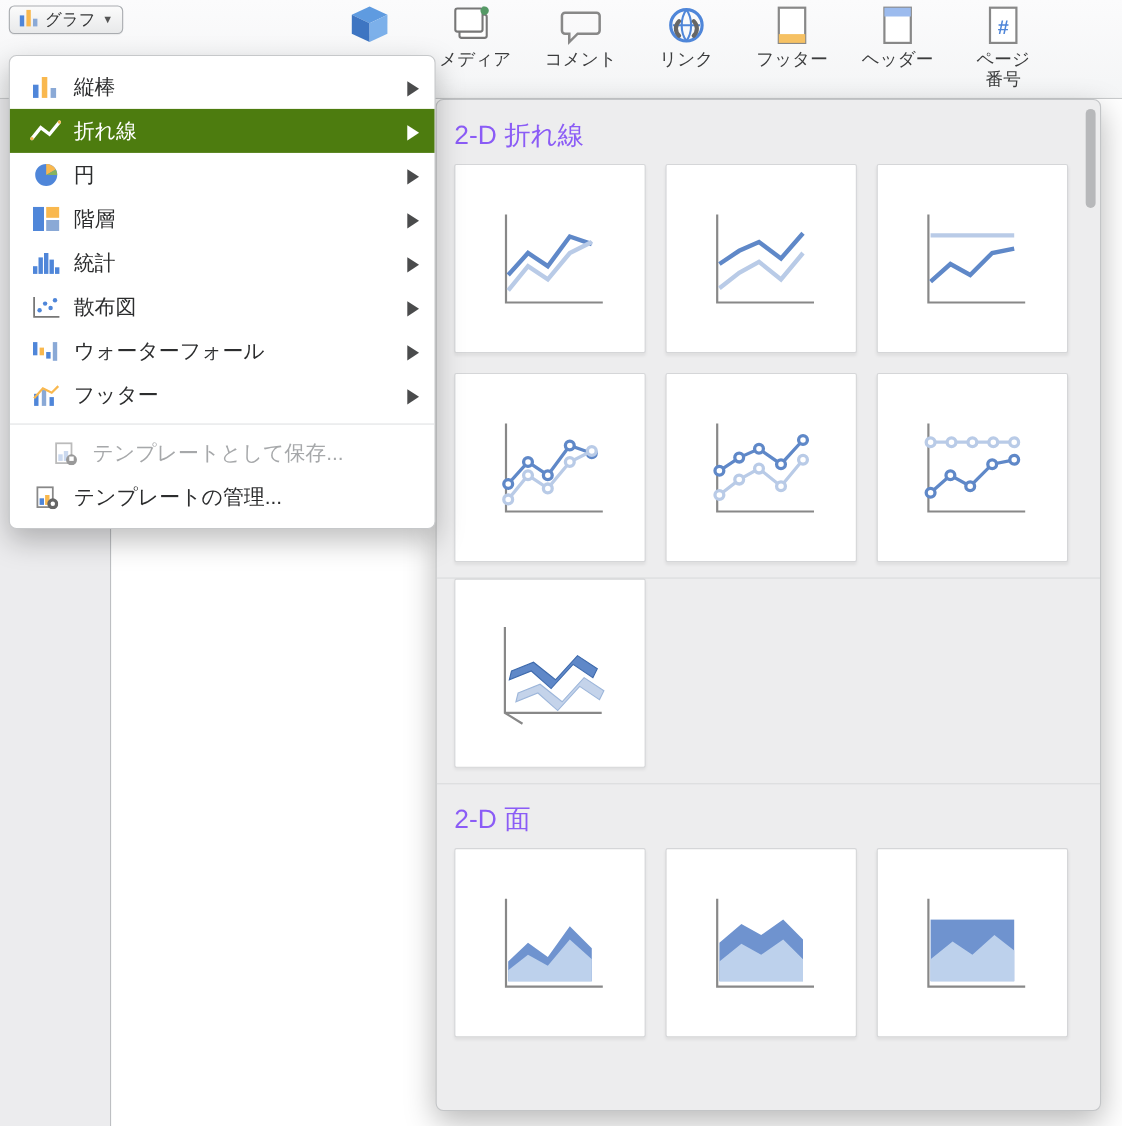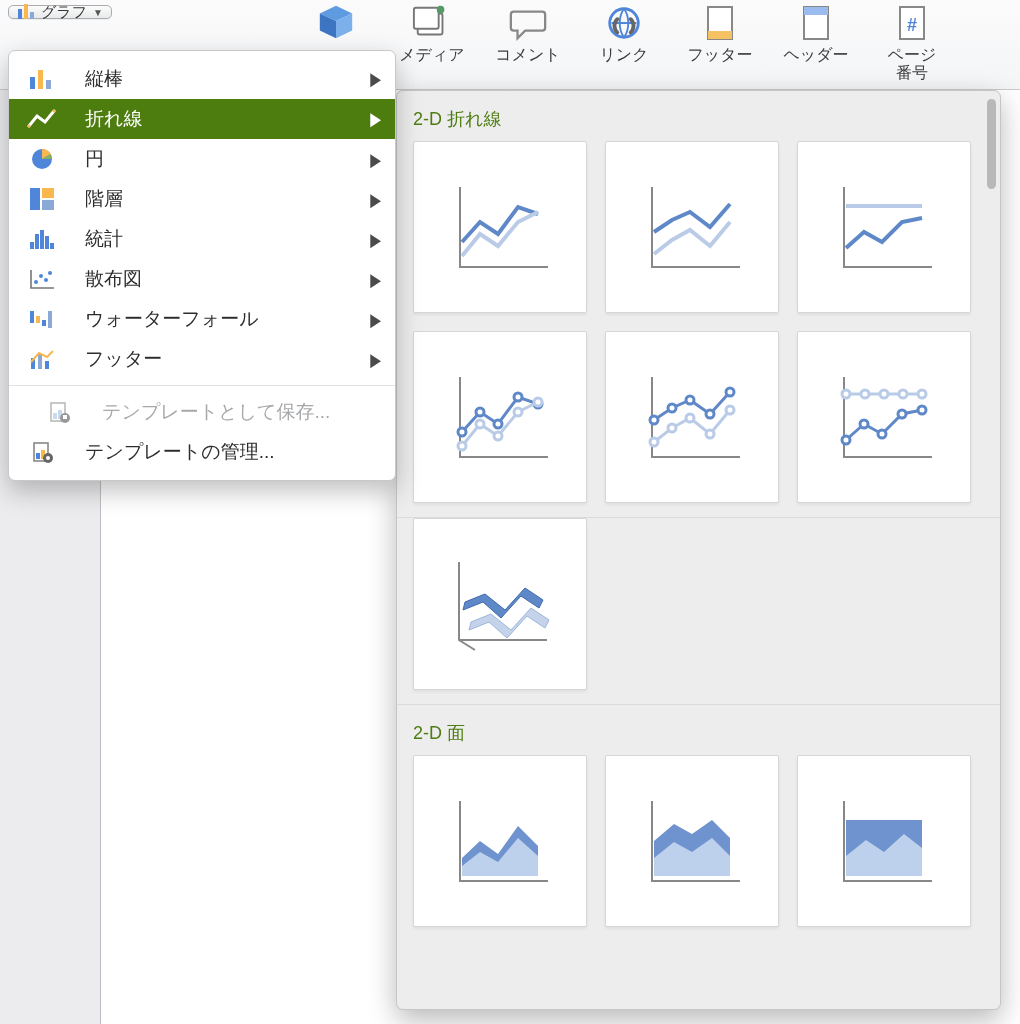--- a/index.html
+++ b/index.html
@@ -14,21 +14,21 @@
     align-items:flex-start;
     padding:3px 8px 0 8px;
     gap:24px;
     position:relative;
     z-index:1;
   }
   .ribbon .dropdown-btn{
     display:inline-flex;align-items:center;gap:6px;
     background:linear-gradient(#fbfbfb,#e8e9ea);
     border:1px solid #a9acb0;border-radius:5px;
-    padding:3px 8px;height:14px;
+    padding:3px 8px;height:26px;
     font-size:15px;color:#353637;
     box-shadow:0 1px 0 rgba(0,0,0,.05);
     margin-top:2px;
   }
   .ribbon .dropdown-btn .tri{font-size:10px;color:#555;}
   .ribbon .tool{
     display:flex;flex-direction:column;align-items:center;gap:2px;
     font-size:16px;color:#3b3c3d;min-width:72px;
   }
   .ribbon .tool.two-line{min-width:72px;}
@@ -49,21 +49,21 @@
 
   
   .menu{
     position:absolute;left:8px;top:50px;width:388px;
     background:#fff;border:1px solid #c6c8ca;border-radius:7px;
     box-shadow:0 10px 26px rgba(0,0,0,.25);
     padding:8px 0;
     z-index:20;
   }
   .menu .item{
-    display:flex;align-items:center;gap:28px;
+    display:flex;align-items:center;gap:10px;
     padding:7px 14px 7px 18px;
     font-size:19px;color:#2c2d2e;
     position:relative;
   }
   .menu .item .ic{width:30px;height:24px;display:flex;align-items:center;justify-content:center;}
   .menu .item .arrow{
     margin-left:auto;font-size:14px;color:#4a4b4c;
     transform:scaleY(1.3);
   }
   .menu .item.hover{
@@ -79,21 +79,21 @@
     background:#ededee;border:1px solid #c3c5c7;border-radius:7px;
     box-shadow:0 10px 28px rgba(0,0,0,.28);
     z-index:19;
     overflow:hidden;
   }
   .gallery .scroll-thumb{
     position:absolute;right:4px;top:8px;width:9px;height:90px;
     background:#b7b8ba;border-radius:5px;
   }
   .gallery .section-title{
-    font-size:18px;color:#4d7c0f;
+    font-size:24px;color:#8b5cf6;
     padding:16px 16px 10px 16px;
   }
   .gallery .grid{
     display:flex;flex-wrap:wrap;gap:18px;
     padding:0 16px 14px 16px;
   }
   .gallery .tile{
     width:174px;height:172px;background:#fff;
     border:1px solid #d5d6d8;border-radius:2px;
     box-shadow:0 2px 3px rgba(0,0,0,.06);

